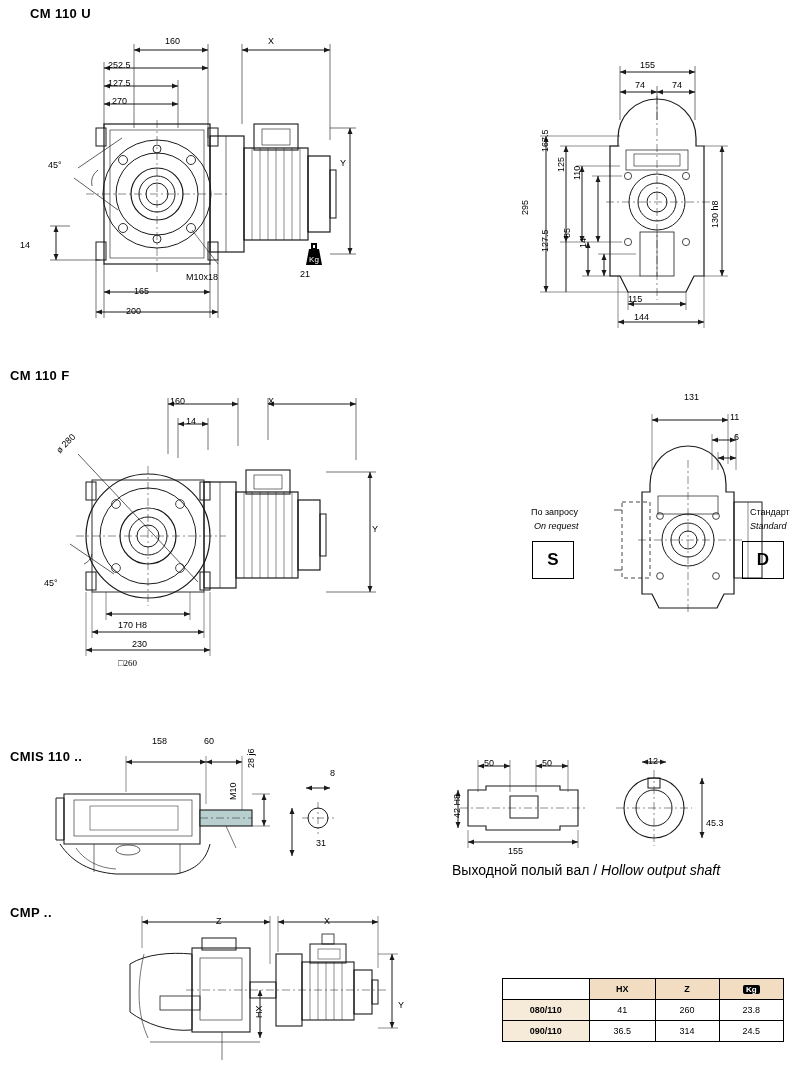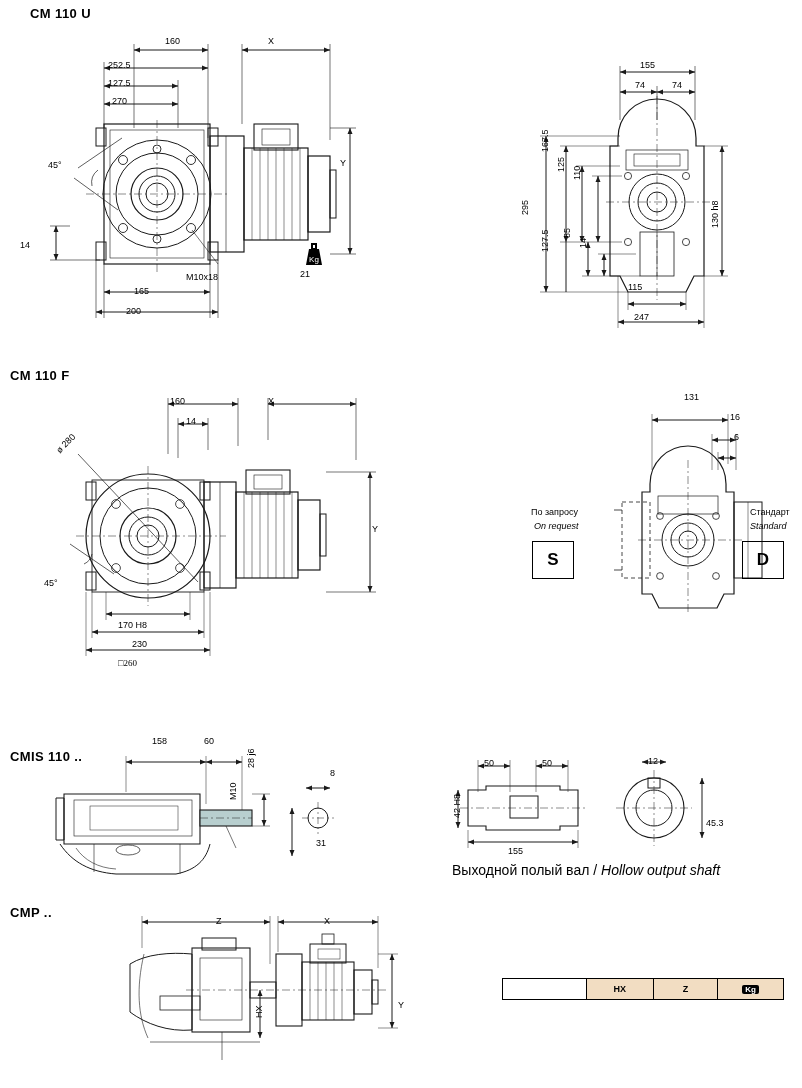--- a/index.html
+++ b/index.html
@@ -267,22 +267,22 @@
   <div class="lbl" style="left:635px;top:80px;">74</div>
   <div class="lbl" style="left:672px;top:80px;">74</div>
   <div class="lbl" style="left:540px;top:152px;transform:rotate(-90deg);transform-origin:left top;">167.5</div>
   <div class="lbl" style="left:556px;top:172px;transform:rotate(-90deg);transform-origin:left top;">125</div>
   <div class="lbl" style="left:572px;top:180px;transform:rotate(-90deg);transform-origin:left top;">110</div>
   <div class="lbl" style="left:520px;top:215px;transform:rotate(-90deg);transform-origin:left top;">295</div>
   <div class="lbl" style="left:540px;top:252px;transform:rotate(-90deg);transform-origin:left top;">127.5</div>
   <div class="lbl" style="left:562px;top:238px;transform:rotate(-90deg);transform-origin:left top;">85</div>
   <div class="lbl" style="left:578px;top:248px;transform:rotate(-90deg);transform-origin:left top;">14</div>
   <div class="lbl" style="left:710px;top:228px;transform:rotate(-90deg);transform-origin:left top;">130 h8</div>
-  <div class="lbl" style="left:628px;top:282px;">115</div>
-  <div class="lbl" style="left:634px;top:312px;">247</div>
+  <div class="lbl" style="left:628px;top:294px;">115</div>
+  <div class="lbl" style="left:634px;top:312px;">144</div>
 
   <div class="drw" style="left:30px;top:388px;">
     <svg width="360" height="270" viewBox="0 0 360 270">
       <g fill="none" stroke="#1a1a1a" stroke-width="1">
 
         <line x1="138" y1="16" x2="208" y2="16"></line>
         <path d="M138,16 l6,-2.5 v5 z" fill="#1a1a1a" stroke="none"></path>
           <path d="M208,16 l-6,-2.5 v5 z" fill="#1a1a1a" stroke="none"></path>
         <line x1="238" y1="16" x2="326" y2="16"></line>
         <path d="M238,16 l6,-2.5 v5 z" fill="#1a1a1a" stroke="none"></path>
@@ -427,21 +427,21 @@
         <line x1="54" y1="110" x2="62" y2="110" stroke-width="0.8"></line>
         <line x1="54" y1="170" x2="62" y2="170" stroke-width="0.8"></line>
 
         <rect x="174" y="102" width="28" height="76" stroke-width="1"></rect>
         <line x1="188" y1="102" x2="188" y2="178" stroke-width="0.5"></line>
       </g>
     </svg>
   </div>
 
   <div class="lbl" style="left:684px;top:392px;">131</div>
-  <div class="lbl" style="left:730px;top:412px;">16</div>
+  <div class="lbl" style="left:730px;top:412px;">11</div>
   <div class="lbl" style="left:734px;top:432px;">6</div>
 
   <div class="lbl" style="left:531px;top:507px;">По запросу</div>
   <div class="lbl it" style="left:534px;top:521px;">On request</div>
   <div class="sq" style="left:532px;top:541px;width:40px;height:36px;">S</div>
   <div class="lbl" style="left:750px;top:507px;">Стандарт</div>
   <div class="lbl it" style="left:750px;top:521px;">Standard</div>
   <div class="sq" style="left:742px;top:541px;width:40px;height:36px;">D</div>
 
   <div class="drw" style="left:30px;top:752px;">
@@ -648,16 +648,28 @@
   <table class="tbl" style="left:502px;top:978px;width:282px;">
     <thead>
       <tr>
         <th style="width:88px;background:#ffffff;border-color:#000;"></th>
         <th style="width:66px;">HX</th>
         <th style="width:64px;">Z</th>
         <th style="width:64px;"><span class="kgbox">Kg</span></th>
       </tr>
     </thead>
     <tbody>
+      <tr>
+        <td class="first">080/110</td>
+        <td>41</td>
+        <td>260</td>
+        <td>23.8</td>
+      </tr>
+      <tr>
+        <td class="first">090/110</td>
+        <td>36.5</td>
+        <td>314</td>
+        <td>24.5</td>
+      </tr>
     </tbody>
   </table>
 
 </div>
 
 </body></html>

